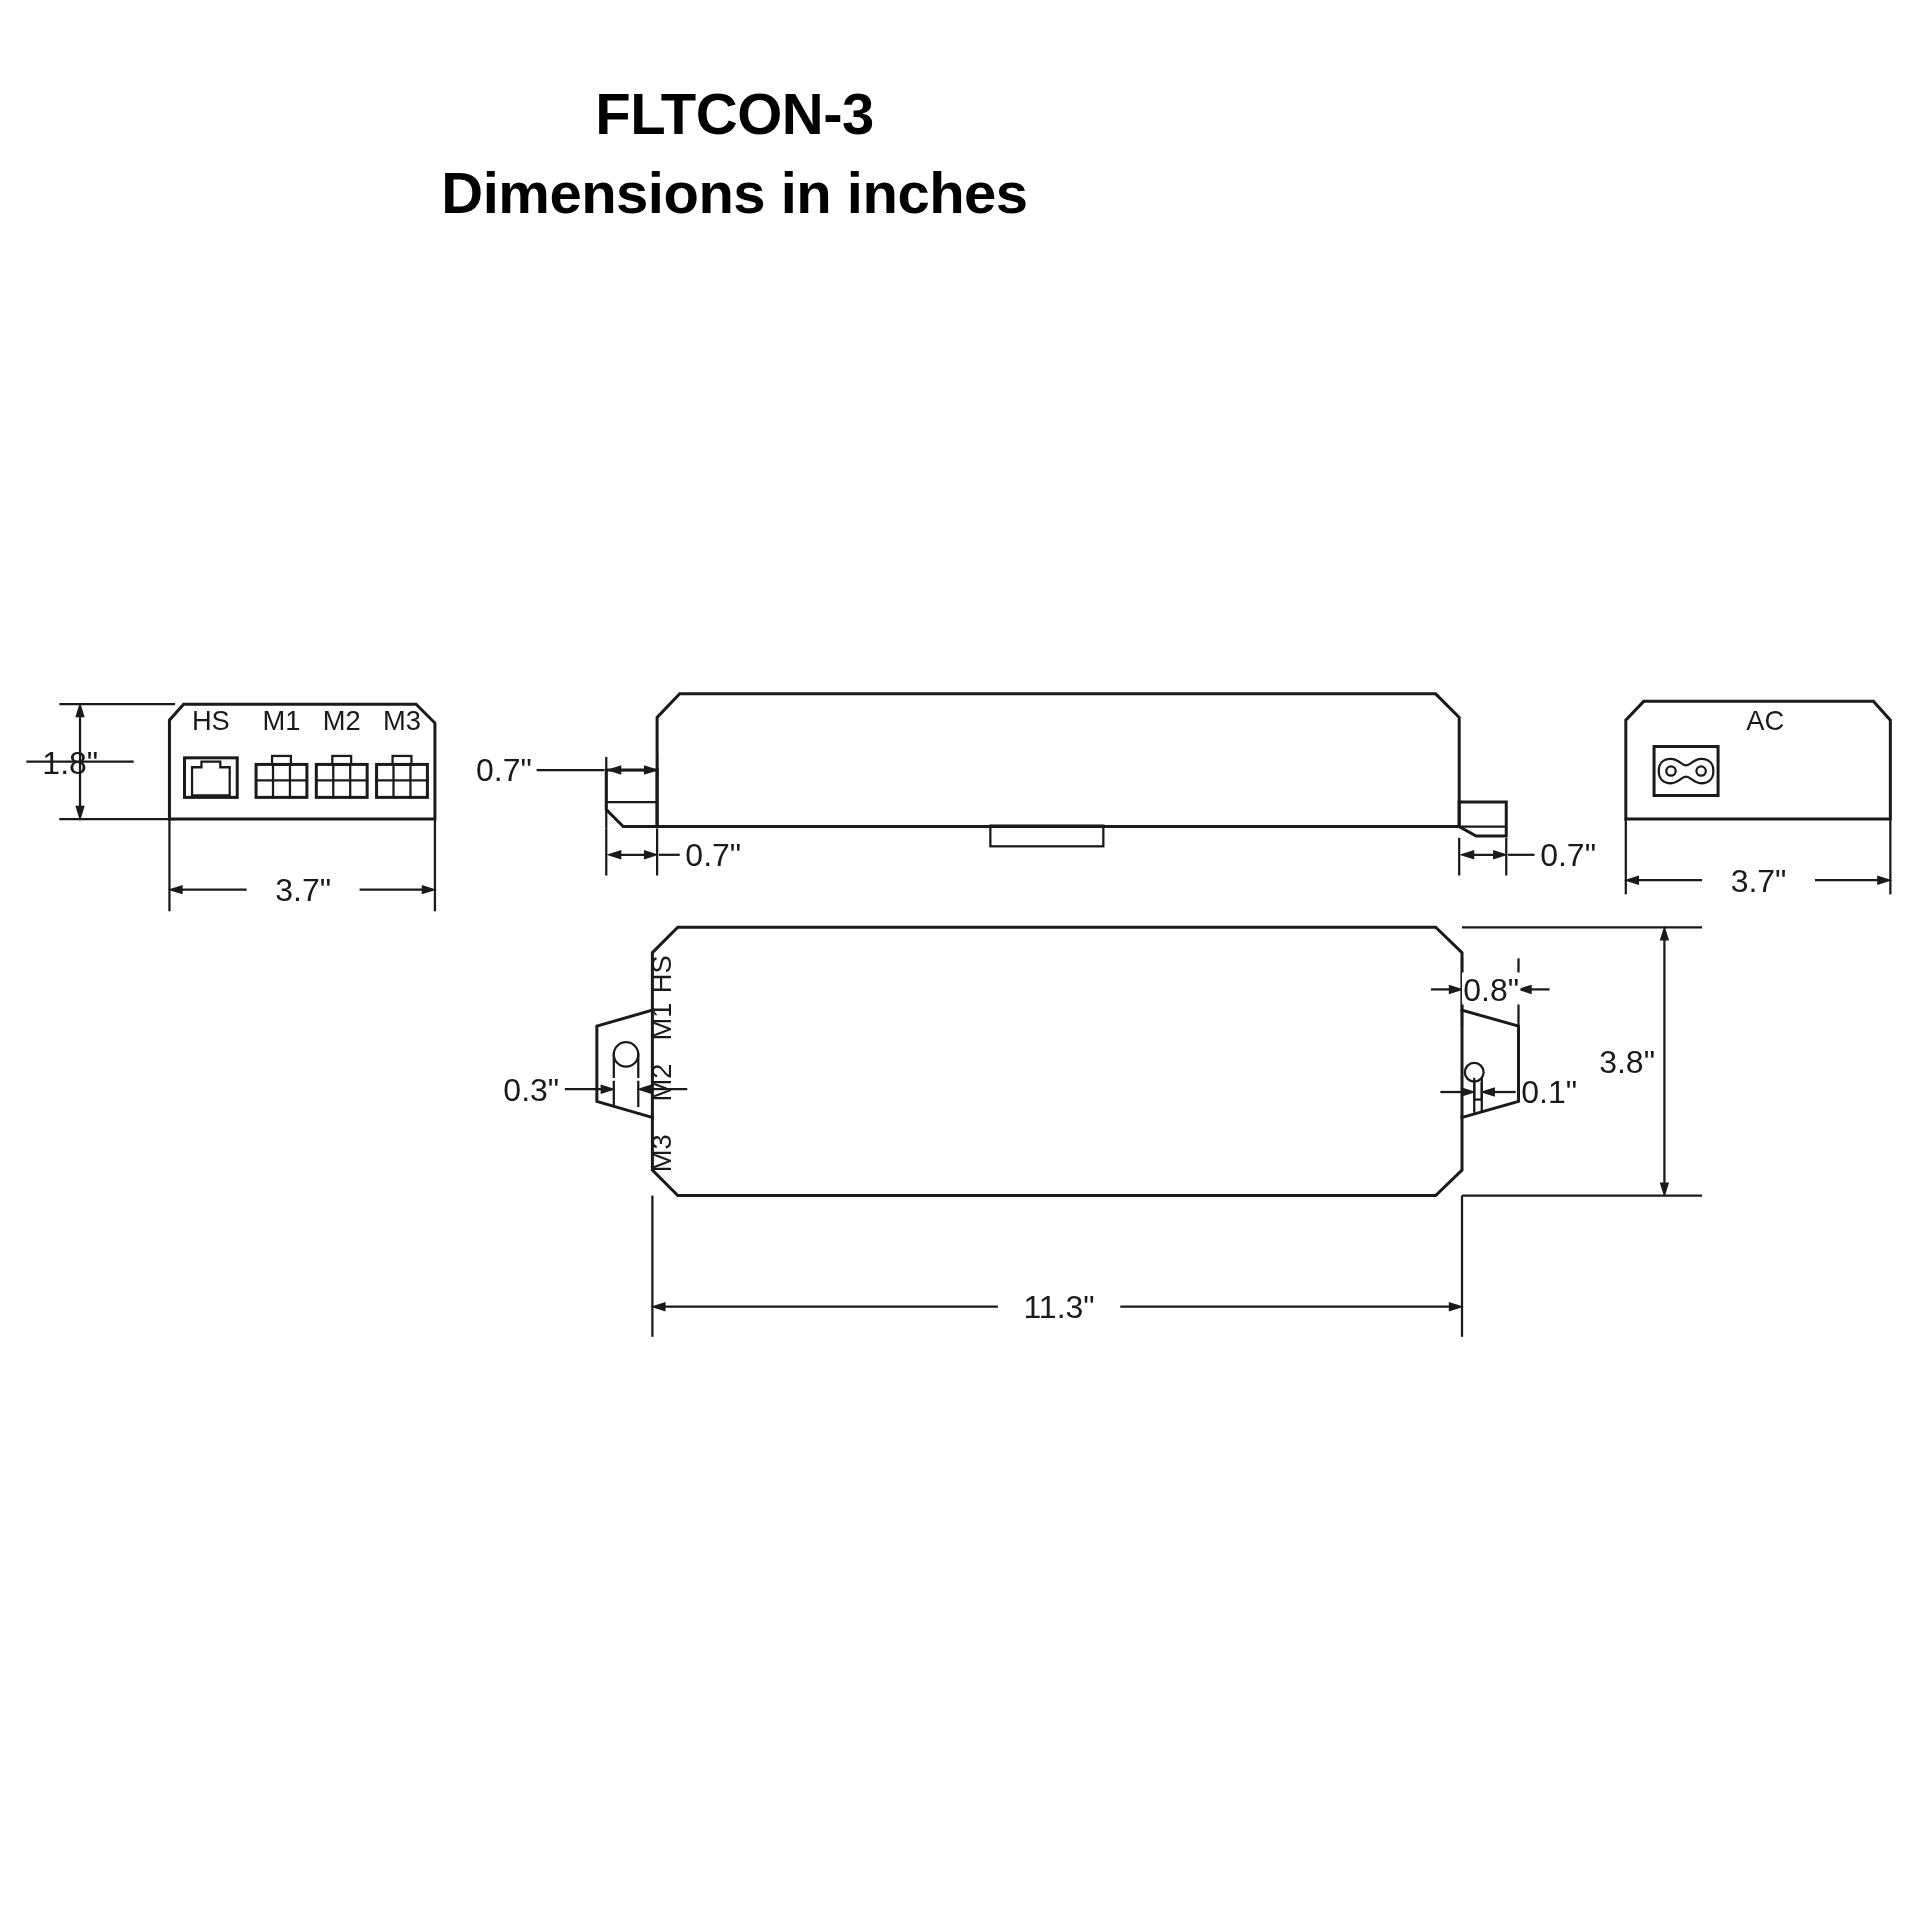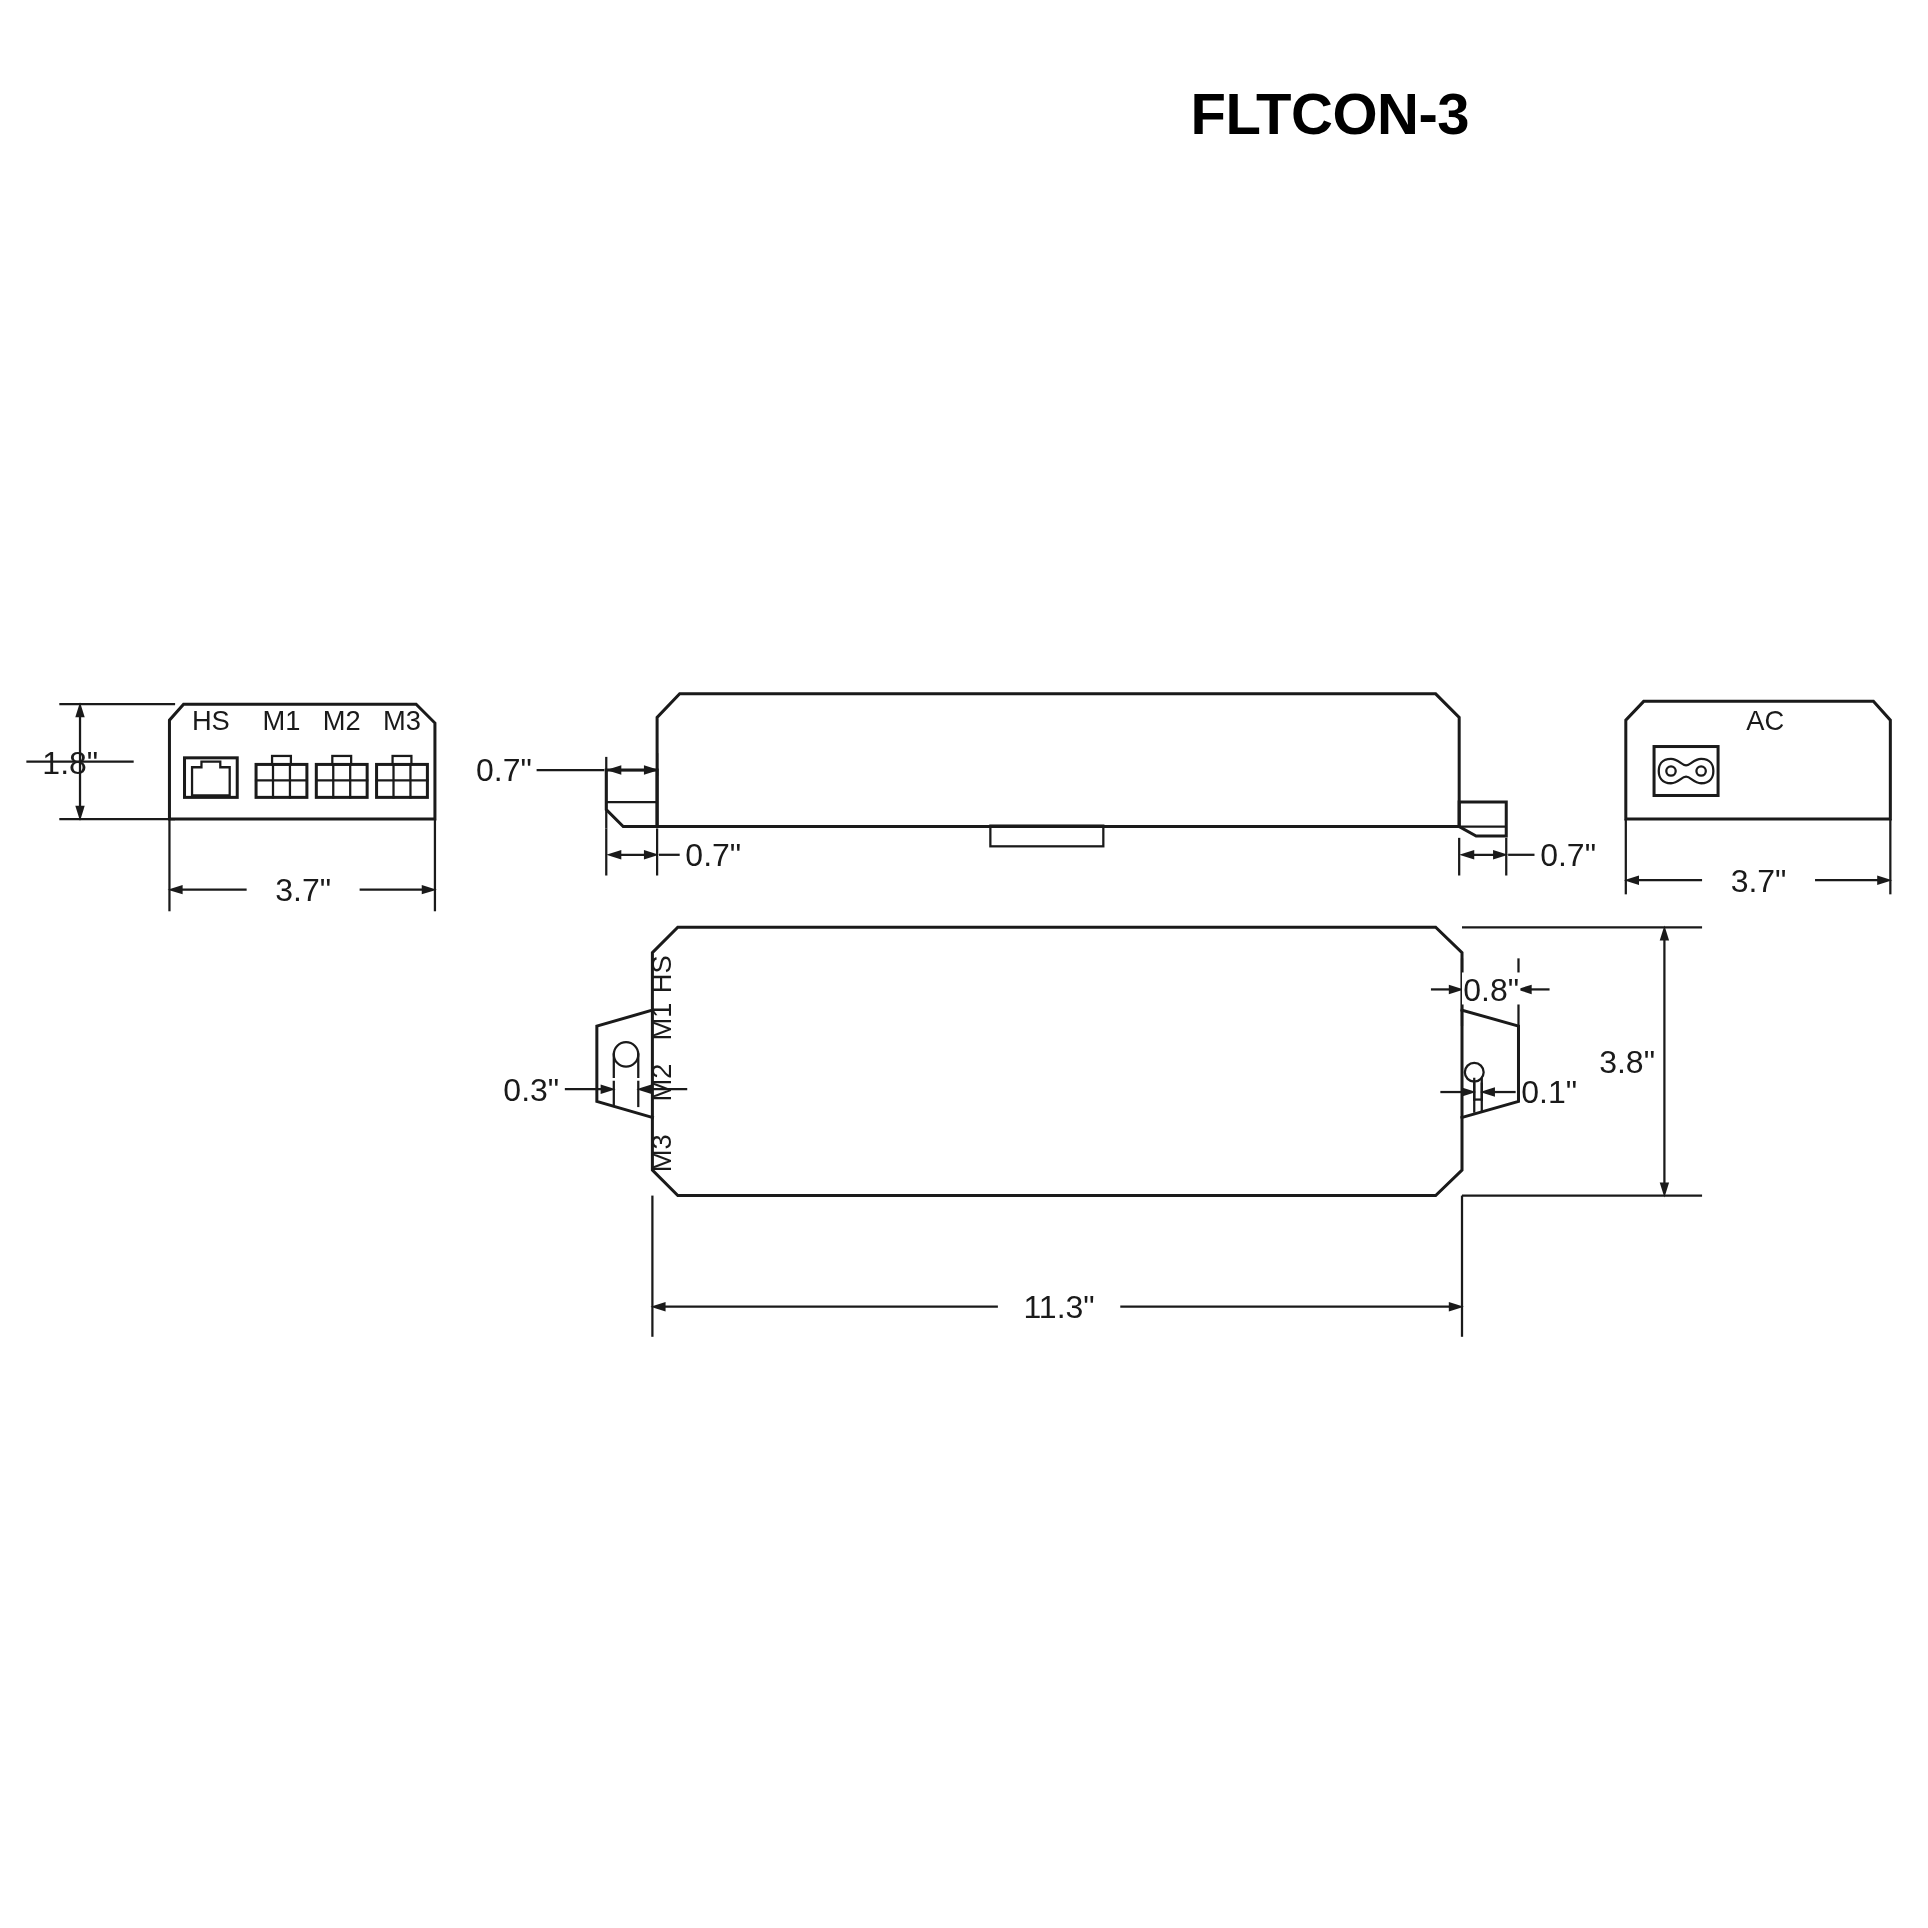--- a/index.html
+++ b/index.html
@@ -18,21 +18,21 @@
     position: relative;
     width: 1928px;
     height: 1928px;
     background: #ffffff;
   }
   .title-block {
     position: absolute;
     top: 85px;
     left: 0;
     width: 1469px;
-    text-align: right;
+    text-align: center;
   }
   .title-line1 {
     font-size: 58px;
     font-weight: bold;
     letter-spacing: -0.5px;
     line-height: 1.0;
     margin-bottom: 21px;
   }
   .title-line2 {
     font-size: 58px;
@@ -88,20 +88,21 @@
     fill: #1a1a1a;
   }
 </style>
 </head>
 <body>
 
 <div id="sheet">
 
   <div class="title-block">
     <div class="title-line1">FLTCON-3</div>
+    <div class="title-line2">Dimensions in inches</div>
   </div>
 
   <svg class="drawing" viewBox="0 0 2048 2048">
     <defs>
       <marker id="arrR" markerWidth="16" markerHeight="12" refX="15" refY="6" orient="auto" markerUnits="userSpaceOnUse">
         <path d="M0,1 L15,6 L0,11 Z" class="arrowfill"></path>
       </marker>
       <marker id="arrL" markerWidth="16" markerHeight="12" refX="1" refY="6" orient="auto" markerUnits="userSpaceOnUse">
         <path d="M16,1 L1,6 L16,11 Z" class="arrowfill"></path>
       </marker>

